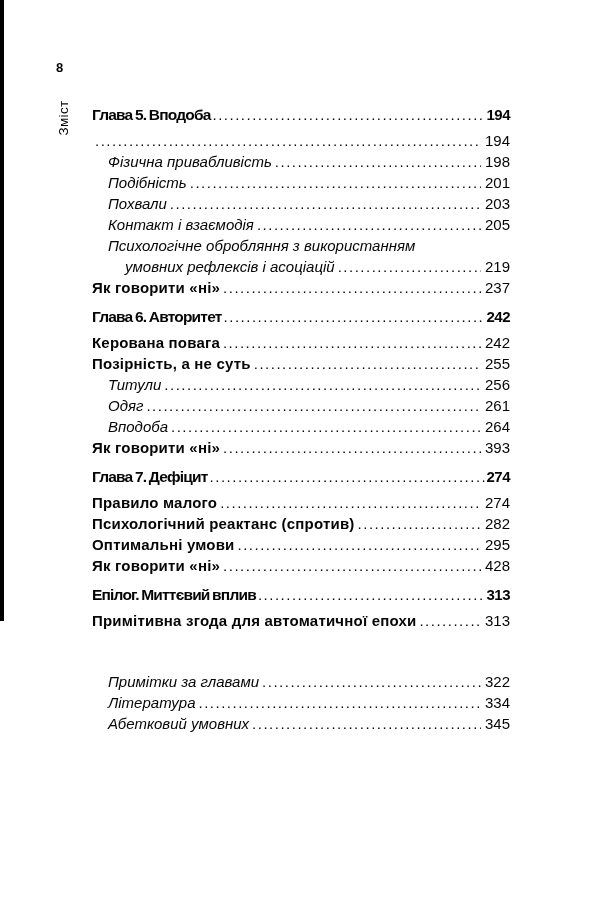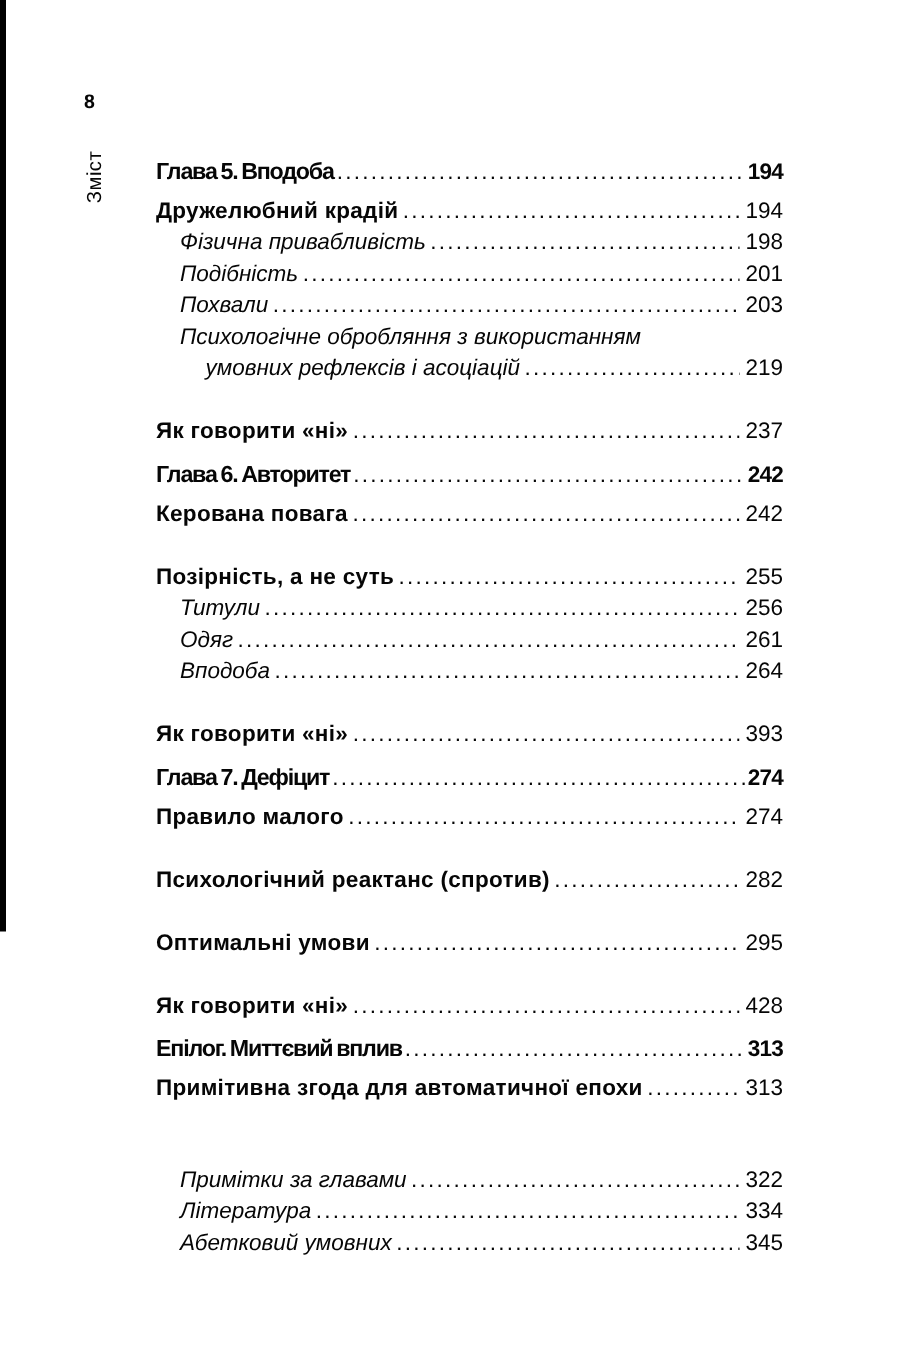--- a/index.html
+++ b/index.html
@@ -34,21 +34,21 @@
     left: 40px; top: 109px;
     width: 47px; height: 18px;
     transform: rotate(-90deg);
     font-size: 13.5px;
     letter-spacing: .3px;
     text-align: center;
     line-height: 18px;
   }
   .toc {
     position: absolute;
-    left: 104px; top: 104px;
+    left: 92px; top: 104px;
     width: 418px;
   }
   .row {
     display: flex;
     align-items: baseline;
     height: 21px;
     font-size: 15px;
     line-height: 21px;
     white-space: nowrap;
   }
@@ -66,21 +66,21 @@
   }
   .row .pg { flex: 0 0 auto; margin-left: 4px; font-weight: 400; font-style: normal; }
 
   
   .kind-chapter { font-weight: 700; }
   .kind-chapter .label { font-size: 15.5px; letter-spacing: -0.8px; word-spacing: -1px; }
   .kind-chapter .pg { font-weight: 700; letter-spacing: -0.5px; margin-left: 1px; }
   .kind-chapter .dots { margin-left: 2px; }
 
   
-  .kind-section { font-weight: 700; margin-top: 21px; }
+  .kind-section { font-weight: 700; }
   .kind-section .label { letter-spacing: .2px; }
 
   
   .kind-subsection, .kind-backmatter { font-weight: 400; }
   .kind-subsection .label, .kind-backmatter .label { font-style: italic; }
   .kind-subsection, .kind-backmatter { padding-left: 16px; }
   .wrap-cont { padding-left: 33px; }
 
   
   .kind-chapter + .row { margin-top: 5px; }
@@ -94,38 +94,42 @@
   <div class="gutter-bar"></div>
   <div class="folio">8</div>
   <div class="side-label">Зміст</div>
   <div class="toc">
       <div class="row kind-chapter">
         <span class="label">Глава 5. Вподоба</span>
         <span class="dots"></span>
         <span class="pg">194</span>
       </div>
       <div class="row kind-section">
-        <span class="label">Дружелюбний крадій</span>
         <span class="dots"></span>
         <span class="pg">194</span>
       </div>
       <div class="row kind-subsection">
         <span class="label">Фізична привабливість</span>
         <span class="dots"></span>
         <span class="pg">198</span>
       </div>
       <div class="row kind-subsection">
         <span class="label">Подібність</span>
         <span class="dots"></span>
         <span class="pg">201</span>
       </div>
       <div class="row kind-subsection">
         <span class="label">Похвали</span>
         <span class="dots"></span>
         <span class="pg">203</span>
+      </div>
+      <div class="row kind-subsection">
+        <span class="label">Контакт і взаємодія</span>
+        <span class="dots"></span>
+        <span class="pg">205</span>
       </div>
       <div class="row kind-subsection wrap-first">
         <span class="label">Психологічне обробляння з використанням</span>
       </div>
       <div class="row kind-subsection wrap-cont">
         <span class="label">умовних рефлексів і асоціацій</span>
         <span class="dots"></span>
         <span class="pg">219</span>
       </div>
       <div class="row kind-section">

